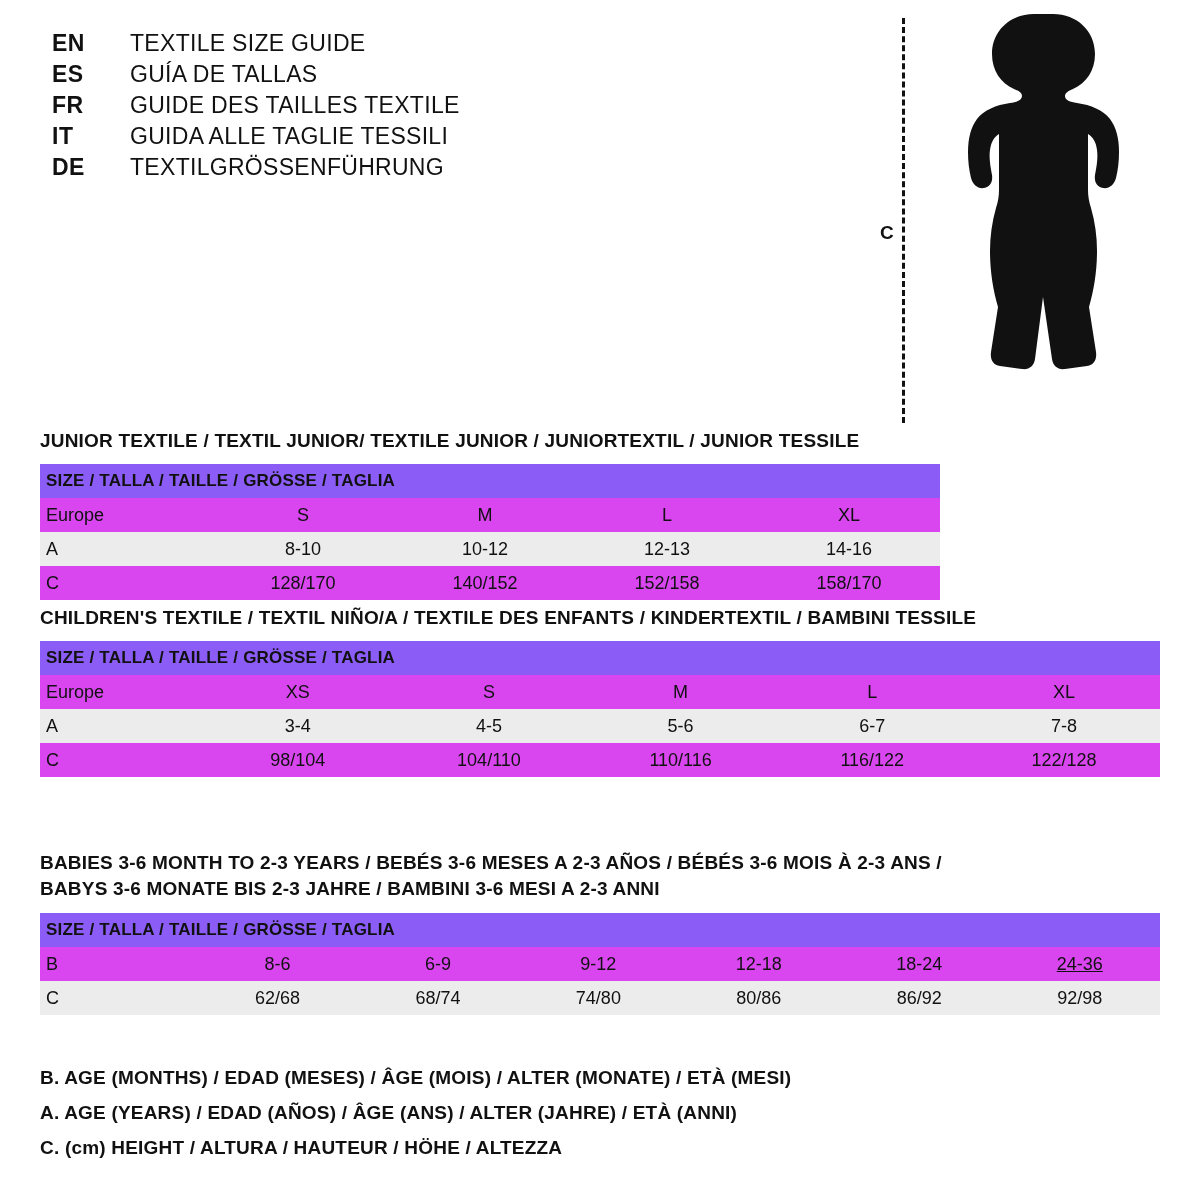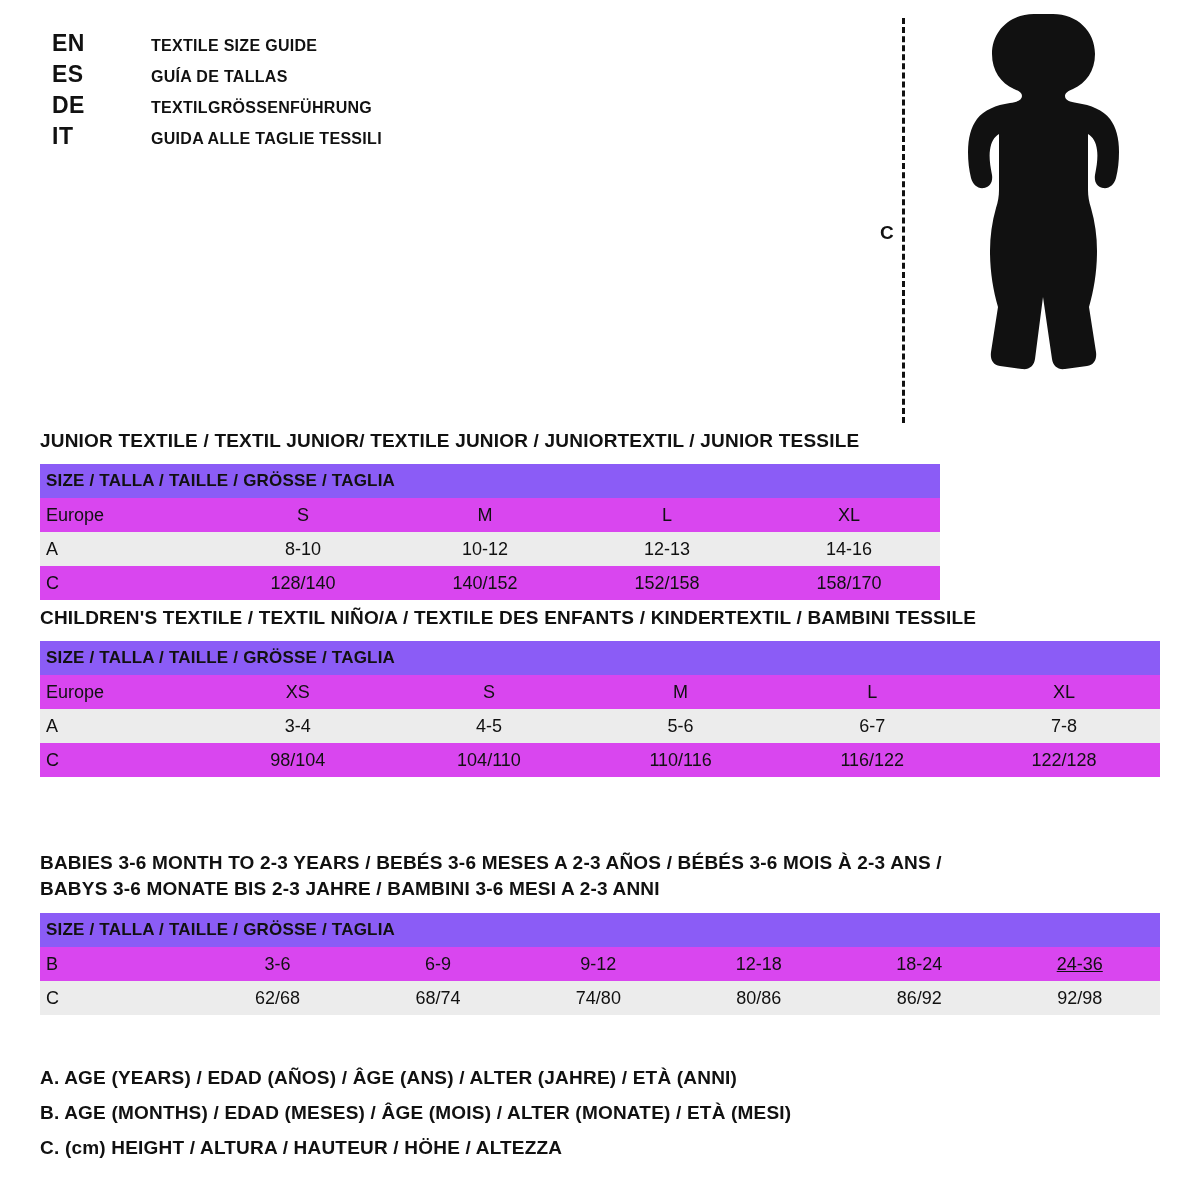--- a/index.html
+++ b/index.html
@@ -29,25 +29,24 @@
     margin-bottom: 4px;
   }
   .lang-code {
     width: 78px;
     font-size: 23px;
     font-weight: bold;
     letter-spacing: 0.5px;
     margin-left: 12px;
   }
   .lang-title {
-    font-size: 16px;
-    font-weight: bold;
+    font-size: 23px;
+    font-weight: normal;
     letter-spacing: 0.3px;
     text-transform: uppercase;
-    margin-left: 21px;
   }
 
   
   .figure-area {
     position: absolute;
     right: 60px;
     top: 10px;
     width: 260px;
     height: 420px;
   }
@@ -131,26 +130,30 @@
 <div class="header">
   <div class="lang-row">
     <span class="lang-code">EN</span>
     <span class="lang-title">TEXTILE SIZE GUIDE</span>
   </div>
   <div class="lang-row">
     <span class="lang-code">ES</span>
     <span class="lang-title">GUÍA DE TALLAS</span>
   </div>
   <div class="lang-row">
+    <span class="lang-code">FR</span>
+    <span class="lang-title">GUIDE DES TAILLES TEXTILE</span>
+  </div>
+  <div class="lang-row">
+    <span class="lang-code">IT</span>
+    <span class="lang-title">GUIDA ALLE TAGLIE TESSILI</span>
+  </div>
+  <div class="lang-row">
     <span class="lang-code">DE</span>
     <span class="lang-title">TEXTILGRÖSSENFÜHRUNG</span>
-  </div>
-  <div class="lang-row">
-    <span class="lang-code">IT</span>
-    <span class="lang-title">GUIDA ALLE TAGLIE TESSILI</span>
   </div>
 </div>
 
 <div class="figure-area">
   <div class="measure-line"></div>
   <div class="measure-label">C</div>
   <svg class="silhouette" width="200" height="415" viewBox="0 0 200 415">
     <g fill="#111111">
 
       <path d="M104 4c-24 0-42 17-42 40 0 17 9 29 22 35 5 2 8 4 8 7 0 4-5 6-12 7-14 2-26 7-33 16-6 8-9 19-9 33 0 9 1 18 3 26 2 7 7 11 13 10 6-1 9-6 8-13-2-10-3-18-2-25 1-8 4-13 9-16v56c0 6-1 12-3 18-4 14-6 28-6 43 0 20 3 39 8 56l-7 45c-1 8 2 13 9 14l22 3c7 1 12-3 13-10l8-62 9 62c1 7 6 11 13 10l22-3c7-1 10-6 9-14l-7-45c5-17 8-36 8-56 0-15-2-29-6-43-2-6-3-12-3-18v-56c5 3 8 8 9 16 1 7 0 15-2 25-1 7 2 12 8 13 6 1 11-3 13-10 2-8 3-17 3-26 0-14-3-25-9-33-7-9-19-14-33-16-7-1-12-3-12-7 0-3 3-5 8-7 13-6 22-18 22-35 0-23-18-40-42-40z"></path>
@@ -174,21 +177,21 @@
     </tr>
     <tr class="row-gray">
       <td class="col-label">A</td>
       <td class="cell-c">8-10</td>
       <td class="cell-c">10-12</td>
       <td class="cell-c">12-13</td>
       <td class="cell-c">14-16</td>
     </tr>
     <tr class="row-light">
       <td class="col-label">C</td>
-      <td class="cell-c">128/140</td>
+      <td class="cell-c">128/170</td>
       <td class="cell-c">140/152</td>
       <td class="cell-c">152/158</td>
       <td class="cell-c">158/170</td>
     </tr>
   </tbody>
     </table>
 </div>
 
 <div class="section" style="top: 607px;">
   <div class="section-title">CHILDREN'S TEXTILE / TEXTIL NIÑO/A / TEXTILE DES ENFANTS / KINDERTEXTIL / BAMBINI TESSILE</div>
@@ -227,37 +230,37 @@
 
 <div class="section" style="top: 850px;">
   <div class="section-title" style="line-height:1.35; max-width:910px;">BABIES 3-6 MONTH TO 2-3 YEARS / BEBÉS 3-6 MESES A 2-3 AÑOS / BÉBÉS 3-6 MOIS À 2-3 ANS / BABYS 3-6 MONATE BIS 2-3 JAHRE / BAMBINI 3-6 MESI A 2-3 ANNI</div>
   <table class="size-table">
     <tbody>
         <tr class="hdr-band">
       <td class="col-label" colspan="7" style="width:1120px;">SIZE / TALLA / TAILLE / GRÖSSE / TAGLIA</td>
     </tr>
     <tr class="row-light">
       <td class="col-label" style="width:160px;">B</td>
-      <td class="cell-c" style="width:160px;">3-6</td>
+      <td class="cell-c" style="width:160px;">8-6</td>
       <td class="cell-c" style="width:160px;">6-9</td>
       <td class="cell-c" style="width:160px;">9-12</td>
       <td class="cell-c" style="width:160px;">12-18</td>
       <td class="cell-c" style="width:160px;">18-24</td>
       <td class="cell-c" style="width:160px;text-decoration:underline;">24-36</td>
     </tr>
     <tr class="row-gray">
       <td class="col-label">C</td>
       <td class="cell-c">62/68</td>
       <td class="cell-c">68/74</td>
       <td class="cell-c">74/80</td>
       <td class="cell-c">80/86</td>
       <td class="cell-c">86/92</td>
       <td class="cell-c">92/98</td>
     </tr>
   </tbody>
     </table>
 </div>
 
 <div class="footnotes">
+  <div class="footnote">B. AGE (MONTHS) / EDAD (MESES) / ÂGE (MOIS) / ALTER (MONATE) / ETÀ (MESI)</div>
   <div class="footnote">A. AGE (YEARS) / EDAD (AÑOS) / ÂGE (ANS) / ALTER (JAHRE) / ETÀ (ANNI)</div>
-  <div class="footnote">B. AGE (MONTHS) / EDAD (MESES) / ÂGE (MOIS) / ALTER (MONATE) / ETÀ (MESI)</div>
   <div class="footnote mixed">C. (cm) HEIGHT / ALTURA / HAUTEUR / HÖHE / ALTEZZA</div>
 </div>
 
 </body></html>

